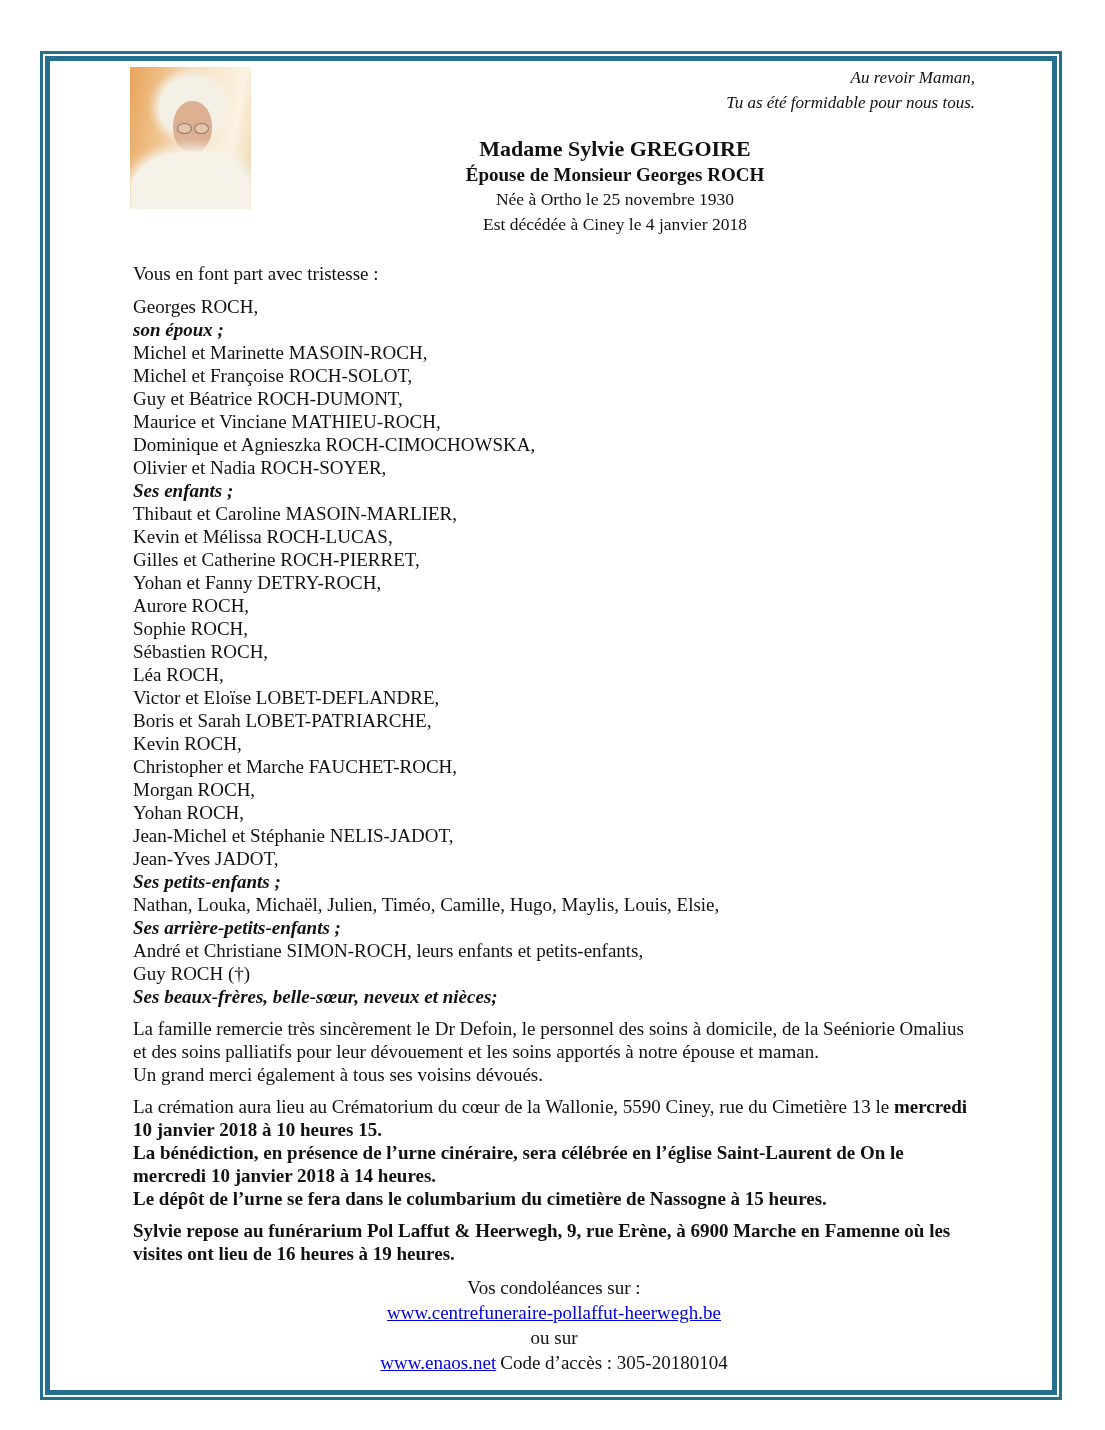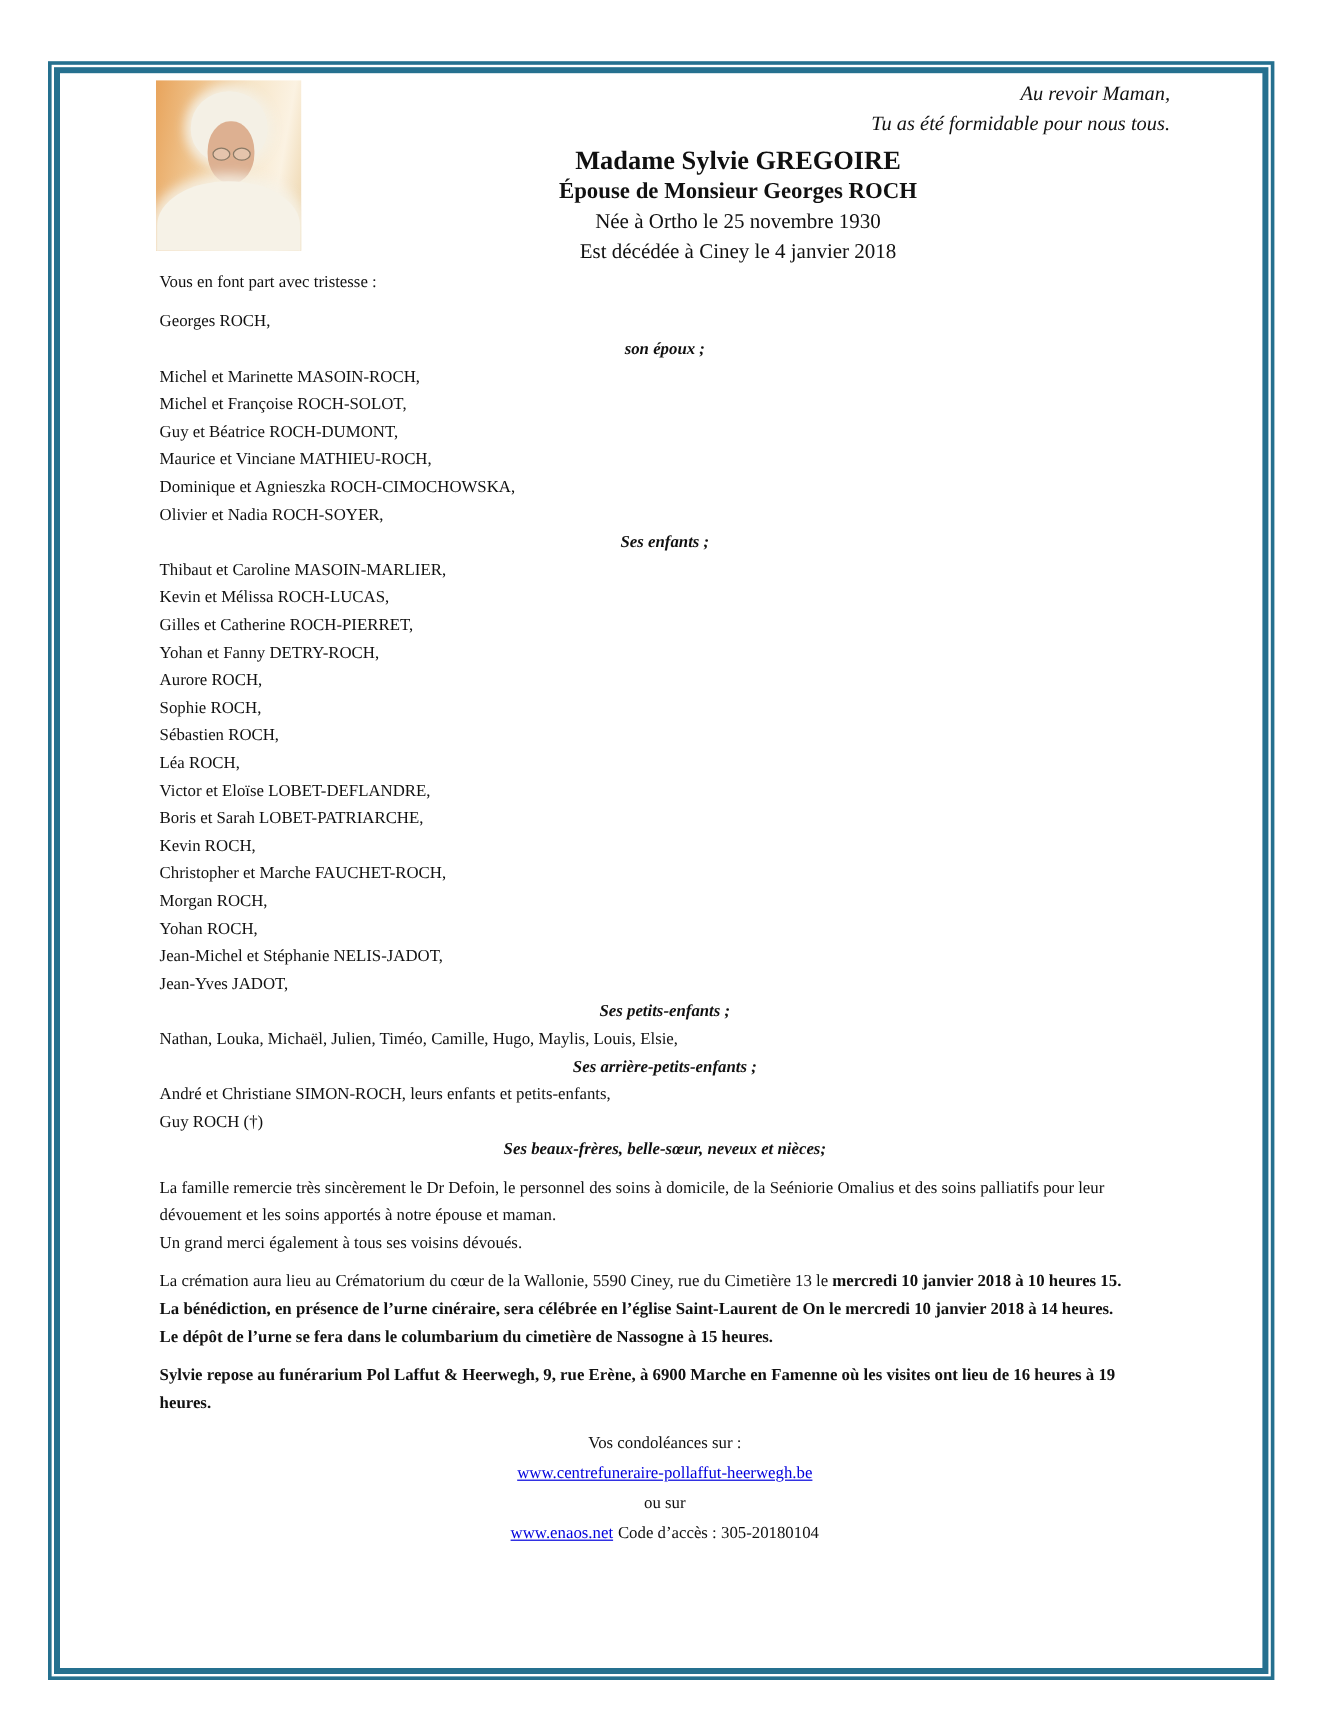--- a/index.html
+++ b/index.html
@@ -44,29 +44,29 @@
   .photo .glasses::after  { right:1px; }
   .photo .sweater {
     position:absolute; left:1px; bottom:-16px; width:119px; height:74px;
     border-radius:50% 50% 0 0; background:#f6f2e7;
     box-shadow:0 0 10px 6px rgba(246,242,231,.85);
   }
 
   
   .head { position:relative; min-height:158px; }
   .epitaph { text-align:right; font-style:italic; font-size:17px; line-height:25px; padding-top:2px; }
-  .title-block { margin:5px 0 0 122px; width:720px; text-align:center; }
+  .title-block { margin:20px 0 0 122px; width:720px; text-align:center; }
   .deceased-name { font-size:22px; font-weight:bold; line-height:27px; }
   .deceased-sub  { font-size:19px; font-weight:bold; line-height:25px; }
   .deceased-date { font-size:17.5px; line-height:25px; }
 
   
-  .doc-body { margin-top:2px; font-size:14px; line-height:23px; }
+  .doc-body { margin-top:25px; font-size:19px; line-height:23px; }
   .intro { margin-bottom:10px; }
-  .label { font-weight:bold; font-style:italic; text-align:center; }
+  .label { font-weight:bold; font-style:italic; text-align:left; }
   .para  { margin-top:9px; }
   .bold  { font-weight:bold; }
   .condolences { margin-top:10px; text-align:center; line-height:25px; }
   .condolences a { color:var(--link-blue,#0000dd); text-decoration:underline; cursor:pointer; }
   .code-after-link { margin-left:4px; }
 </style>
 </head>
 <body>
 
 <div class="frame">

